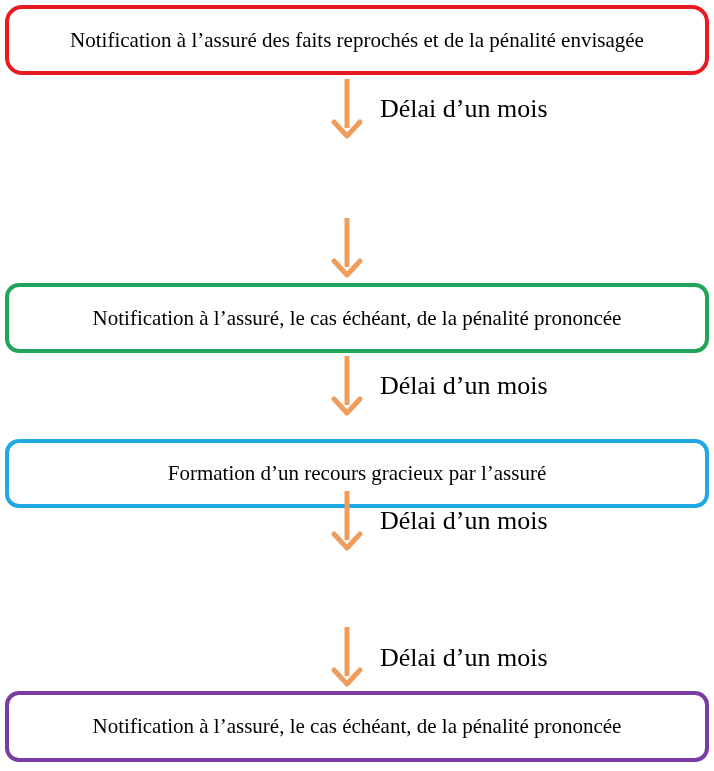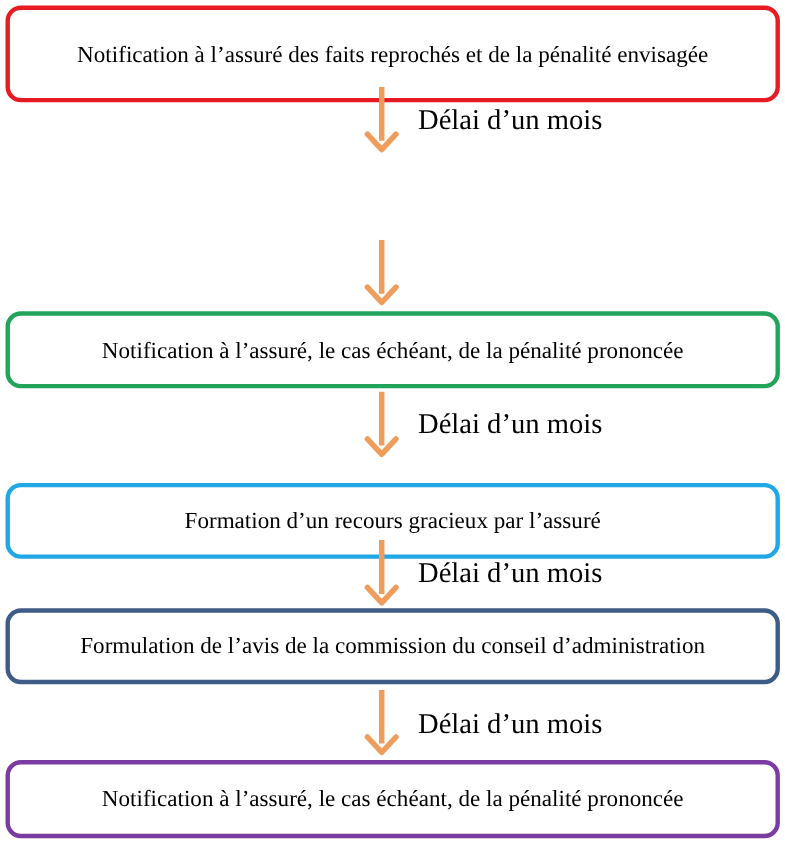--- a/index.html
+++ b/index.html
@@ -46,21 +46,21 @@
     font-size: 26px;
     color: #000000;
     white-space: nowrap;
   }
 </style>
 </head>
 <body>
 
 <div class="canvas">
 
-  <div class="step-box" style="top: 5px; height: 88px; border-color: rgb(232, 27, 35);">
+  <div class="step-box" style="top: 5px; height: 70px; border-color: rgb(232, 27, 35); border-radius: 17px;">
     <span class="step-text">Notification à l’assuré des faits reprochés et de la pénalité envisagée</span>
   </div>
 
   <svg class="arrow-svg" style="left: 329px; top: 79px; stroke: rgb(239, 157, 92);" viewBox="0 0 36 60">
     <line x1="18" y1="0" x2="18" y2="49" stroke-width="5"></line>
     <polyline points="5,43 18,57 31,43" stroke-width="5" fill="none" stroke-linejoin="round" stroke-linecap="round"></polyline>
   </svg>
   <div class="delay-label" style="top:94px;">Délai d’un mois</div>
 
 
@@ -82,23 +82,20 @@
   <div class="step-box" style="top: 419px; height: 69px; border-color: rgb(31, 168, 228); margin-top: 20px;">
     <span class="step-text">Formation d’un recours gracieux par l’assuré</span>
   </div>
 
   <svg class="arrow-svg" style="left: 329px; top: 491px; stroke: rgb(239, 157, 92);" viewBox="0 0 36 60">
     <line x1="18" y1="0" x2="18" y2="49" stroke-width="5"></line>
     <polyline points="5,43 18,57 31,43" stroke-width="5" fill="none" stroke-linejoin="round" stroke-linecap="round"></polyline>
   </svg>
   <div class="delay-label" style="top:506px;">Délai d’un mois</div>
 
-  <div class="step-box" style="top: 553px; height: 69px; border-color: rgb(62, 92, 133);">
-    <span class="step-text">Formulation de l’avis de la commission du conseil d’administration</span>
-  </div>
 
   <svg class="arrow-svg" style="left: 329px; top: 627px; stroke: rgb(239, 157, 92);" viewBox="0 0 36 60">
     <line x1="18" y1="0" x2="18" y2="49" stroke-width="5"></line>
     <polyline points="5,43 18,57 31,43" stroke-width="5" fill="none" stroke-linejoin="round" stroke-linecap="round"></polyline>
   </svg>
   <div class="delay-label" style="top:643px;">Délai d’un mois</div>
 
   <div class="step-box" style="top: 691px; height: 71px; border-color: rgb(122, 60, 163);">
     <span class="step-text">Notification à l’assuré, le cas échéant, de la pénalité prononcée</span>
   </div>

